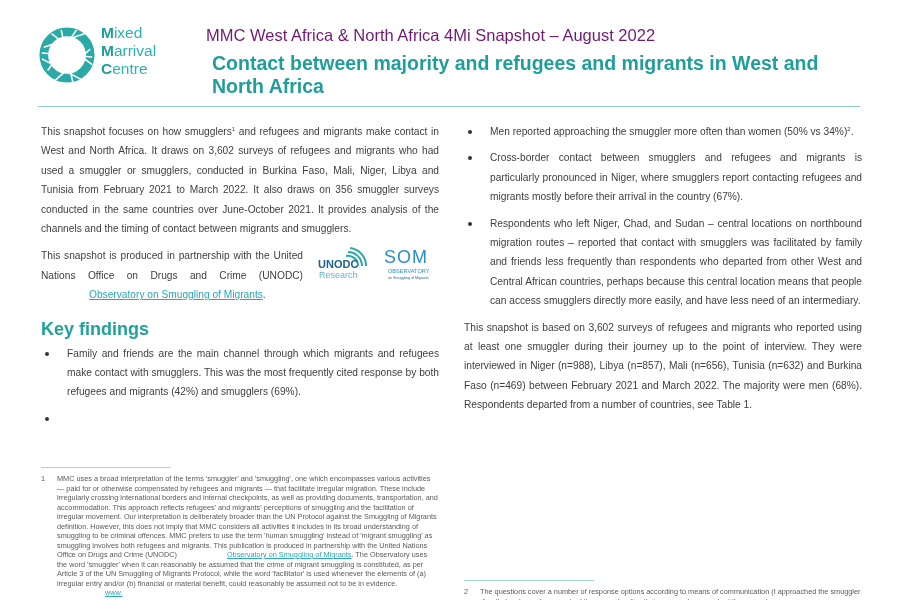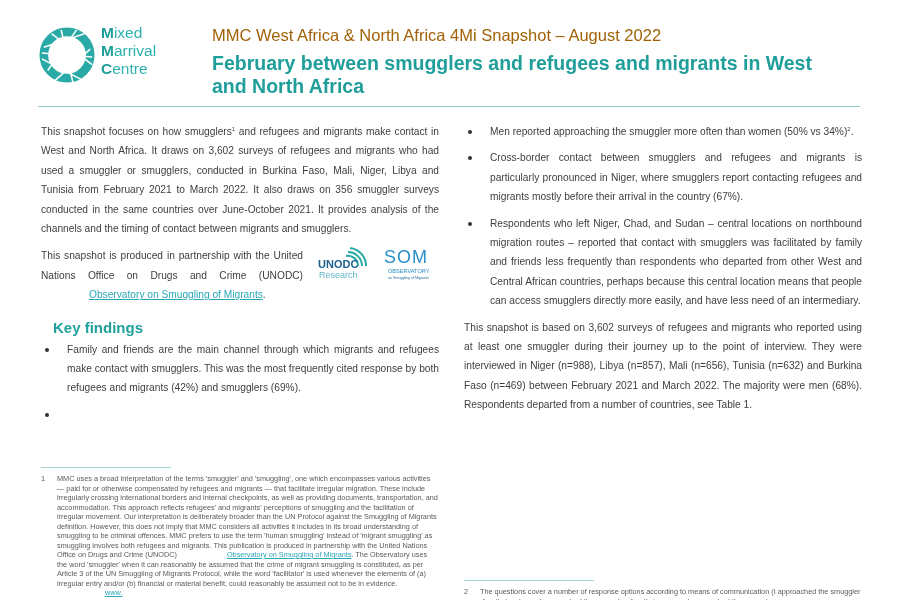--- a/index.html
+++ b/index.html
@@ -5,37 +5,37 @@
   * { box-sizing: border-box; margin: 0; padding: 0; }
   html, body { width: 900px; height: 600px; overflow: hidden; background: #ffffff; }
   body { font-family: "DejaVu Sans", sans-serif; color: #3a3a3a; position: relative; }
 
   .header { position: absolute; left: 38px; top: 22px; width: 822px; height: 86px; text-decoration: underline; }
   .logo { position: absolute; left: 0; top: 2px; width: 140px; height: 60px; }
   .logo-mark { position: absolute; left: 0; top: 2px; width: 58px; height: 58px; }
   .logo-text { position: absolute; left: 63px; top: 0; font-family: "Liberation Sans", sans-serif; font-size: 15.5px; line-height: 18px; color: #2db2ae; }
   .logo-text b { font-weight: 700; color: #1f9e9a; }
 
-  .series-title { position: absolute; left: 174px; top: 4px; font-family: "Liberation Sans", sans-serif; font-size: 16.5px; color: #a16207; white-space: nowrap; }
+  .series-title { position: absolute; left: 168px; top: 4px; font-family: "Liberation Sans", sans-serif; font-size: 16.5px; color: #701a75; white-space: nowrap; }
   .main-title { position: absolute; left: 174px; top: 30px; width: 640px; font-family: "Liberation Sans", sans-serif; font-weight: 700; font-size: 19.5px; line-height: 23px; color: #1f9e9a; }
   .header-rule { position: absolute; left: 38px; top: 106px; width: 822px; height: 1px; background: #8fc9c8; }
 
   .col { position: absolute; top: 122px; width: 398px; }
   .col-left { left: 41px; }
   .col-right { left: 464px; }
 
   p.body { font-family: "Liberation Sans", sans-serif; font-size: 10.2px; line-height: 19.4px; text-align: justify; color: #3e3e3e; }
   sup { font-size: 6px; vertical-align: super; line-height: 0; }
   a.link { color: #2aa7b8; text-decoration: underline; margin-left: 48px; }
 
   .partner { position: relative; margin-top: 8px; }
   .partner p.body { width: 262px; }
   .partner-logos { position: absolute; left: 277px; top: 0; width: 122px; height: 38px; }
 
-  h2.section { font-family: "Liberation Sans", sans-serif; font-weight: 700; font-size: 15px; color: #20a19c; margin-top: 14px; margin-bottom: 4px; margin-left: 12px; }
+  h2.section { font-family: "Liberation Sans", sans-serif; font-weight: 700; font-size: 18px; color: #20a19c; margin-top: 14px; margin-bottom: 4px; }
 
   ul.bullets { list-style: none; }
   ul.bullets li { position: relative; padding-left: 26px; font-family: "Liberation Sans", sans-serif; font-size: 10.2px; line-height: 19.4px; text-align: justify; color: #3e3e3e; margin-bottom: 7px; }
   ul.bullets li .dot { position: absolute; left: 4px; top: 8px; width: 4px; height: 4px; border-radius: 50%; background: #333; }
 
   .fn-rule { position: absolute; width: 130px; height: 1px; background: #9fd6d4; }
   .footnote { position: absolute; font-family: "Liberation Sans", sans-serif; font-size: 7.3px; line-height: 9.5px; color: #5a5a5a; }
   .footnote .num { position: absolute; left: 0; top: 0; }
   .footnote .txt { display: block; padding-left: 16px; }
 </style>
@@ -57,21 +57,21 @@
       </g>
       <circle cx="30" cy="30" r="14" fill="#ffffff"></circle>
     </svg>
     <div class="logo-text">
       <div><b>M</b><span>ixed</span></div>
       <div><b>M</b><span>arrival</span></div>
       <div><b>C</b><span>entre</span></div>
     </div>
   </div>
   <div class="series-title">MMC West Africa &amp; North Africa 4Mi Snapshot – August 2022</div>
-  <h1 class="main-title">February between smugglers and refugees and migrants in West and North Africa</h1>
+  <h1 class="main-title">Contact between majority and refugees and migrants in West and North Africa</h1>
 </div>
 <div class="header-rule"></div>
 
 <div class="col col-left">
   <p class="body"><span>This snapshot focuses on how smugglers</span><sup>1</sup><span> and refugees and migrants make contact in West and North Africa. It draws on 3,602 surveys of refugees and migrants who had used a smuggler or smugglers, conducted in Burkina Faso, Mali, Niger, Libya and Tunisia from February 2021 to March 2022. It also draws on 356 smuggler surveys conducted in the same countries over June-October 2021. It provides analysis of the channels and the timing of contact between migrants and smugglers.</span></p>
 
   <div class="partner">
     <p class="body"><span>This snapshot is produced in partnership with the United Nations Office on Drugs and Crime (UNODC) </span><a class="link">Observatory on Smuggling of Migrants</a><span>.</span></p>
     <svg class="partner-logos" viewBox="0 0 122 38">
       <g>

